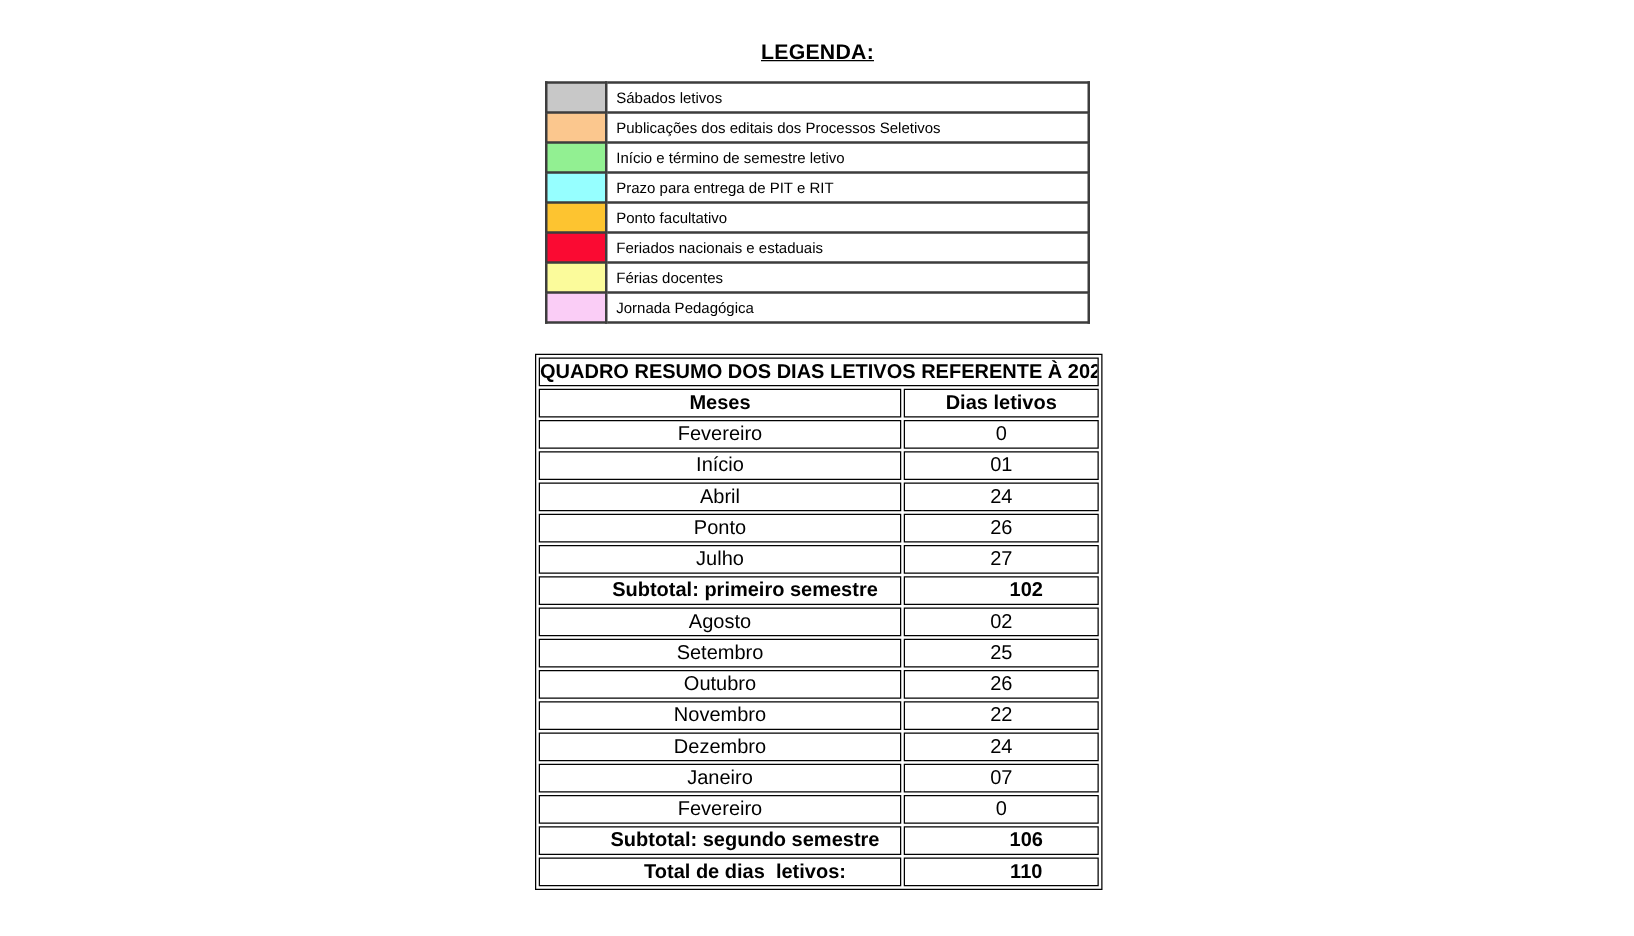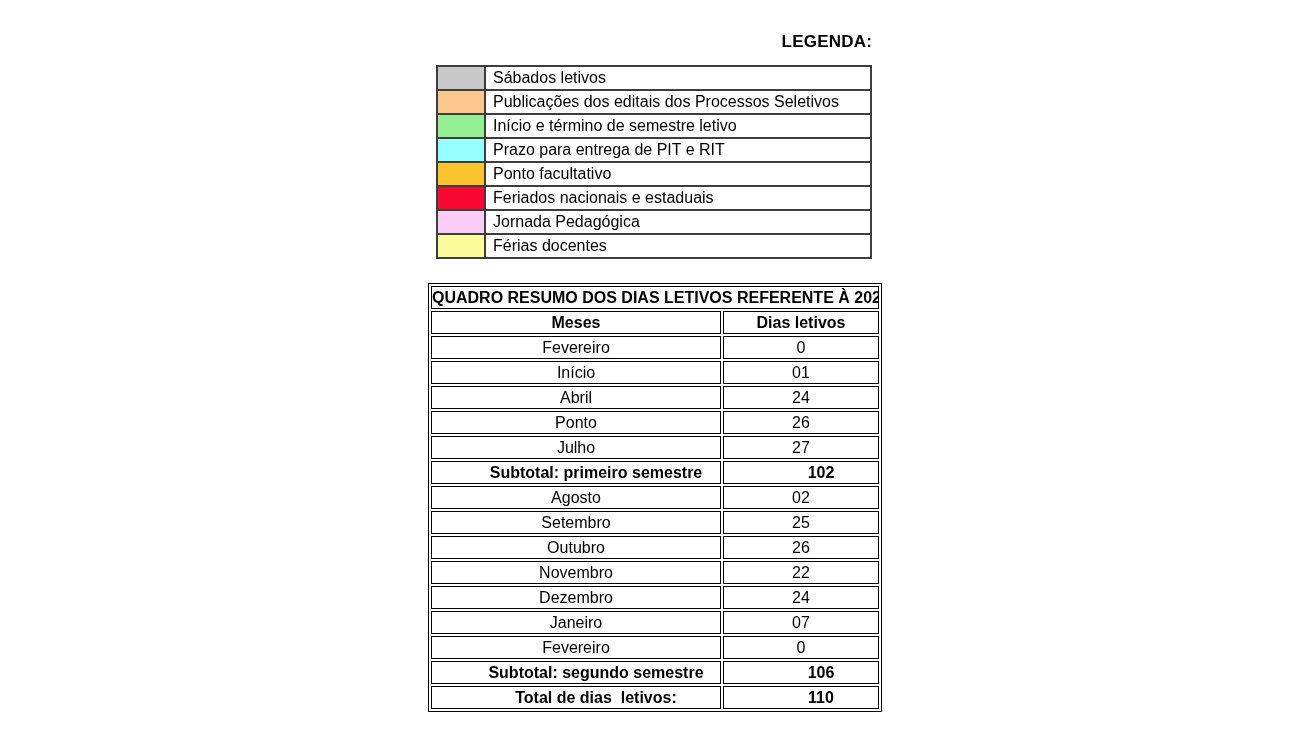--- a/index.html
+++ b/index.html
@@ -16,24 +16,25 @@
     background: #ffffff;
     overflow: hidden;
   }
 
   
   .legend-title {
     position: absolute;
     left: 436px;
     top: 32px;
     width: 436px;
-    text-align: right;
+    text-align: center;
     font-size: 17px;
     font-weight: bold;
     letter-spacing: 0.2px;
+    text-decoration: underline;
   }
   table.legend {
     position: absolute;
     left: 436px;
     top: 65px;
     width: 436px;
     border-collapse: collapse;
     table-layout: fixed;
   }
   table.legend, table.legend td {
@@ -42,21 +43,21 @@
   table.legend td {
     height: 22px;
     padding: 0;
     vertical-align: middle;
   }
   table.legend td.swatch {
     width: 46px;
   }
   table.legend td.label {
     padding-left: 7px;
-    font-size: 16px;
+    font-size: 12px;
     white-space: pre;
   }
 
   
   table.summary {
     position: absolute;
     left: 428px;
     top: 283px;
     width: 452px;
     border-collapse: separate;
@@ -114,26 +115,26 @@
         </tr>
         <tr>
           <td class="swatch" style="background: rgb(253, 196, 48);"></td>
           <td class="label">Ponto facultativo</td>
         </tr>
         <tr>
           <td class="swatch" style="background: rgb(250, 10, 50);"></td>
           <td class="label">Feriados nacionais e estaduais</td>
         </tr>
         <tr>
+          <td class="swatch" style="background: rgb(251, 251, 155);"></td>
+          <td class="label">Férias docentes</td>
+        </tr>
+        <tr>
           <td class="swatch" style="background: rgb(250, 205, 246);"></td>
           <td class="label">Jornada Pedagógica</td>
-        </tr>
-        <tr>
-          <td class="swatch" style="background: rgb(251, 251, 155);"></td>
-          <td class="label">Férias docentes</td>
         </tr>
       </tbody>
   </table>
 
   <table class="summary">
     <colgroup>
       <col class="c-month">
       <col class="c-days">
     </colgroup>
     <thead>

